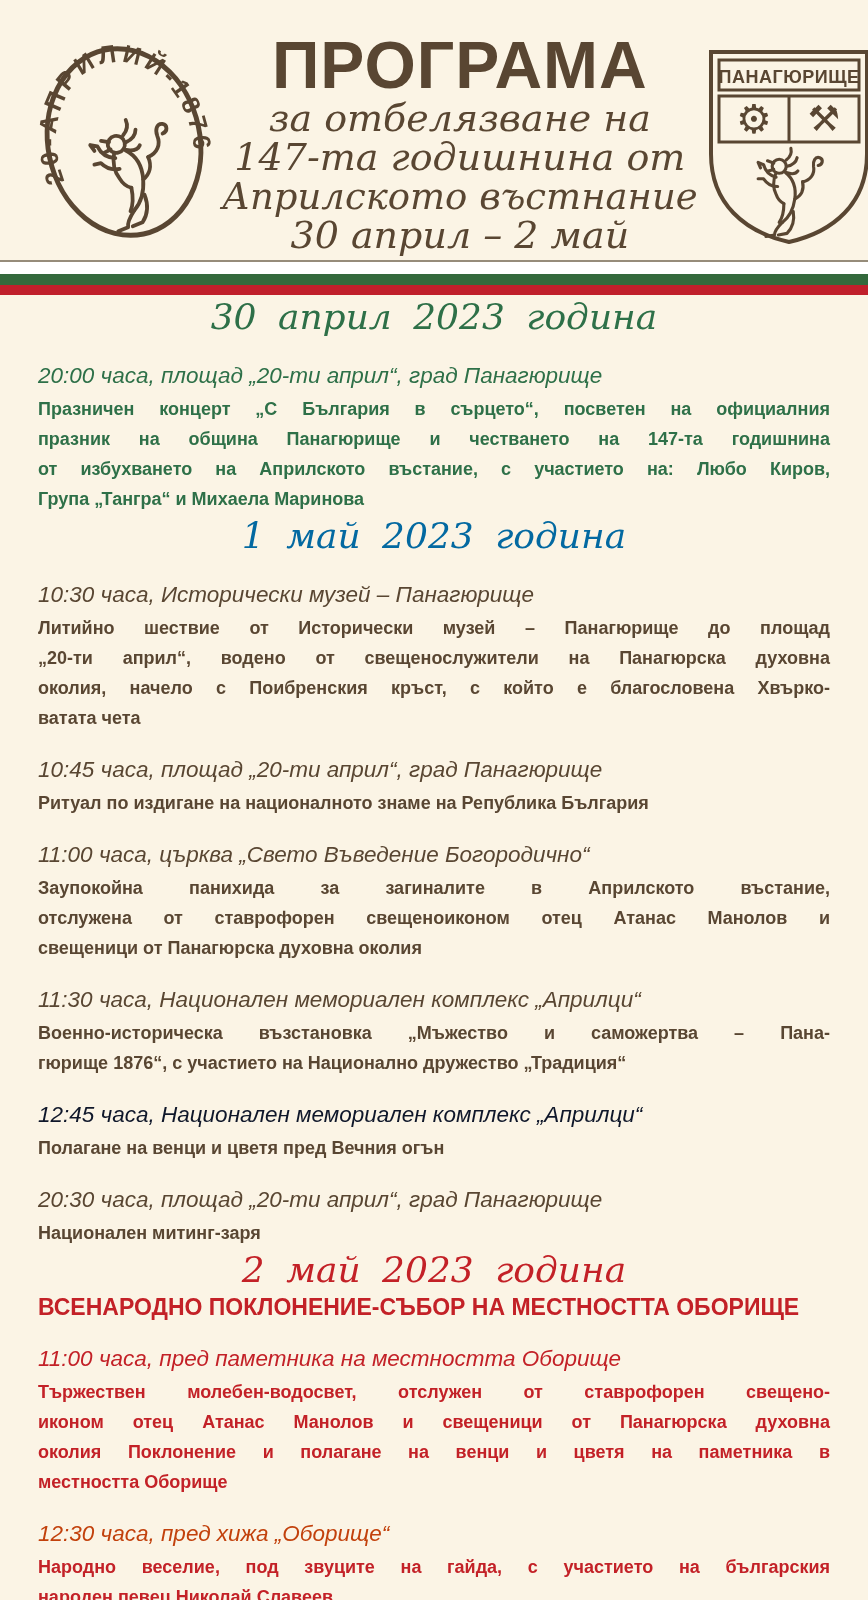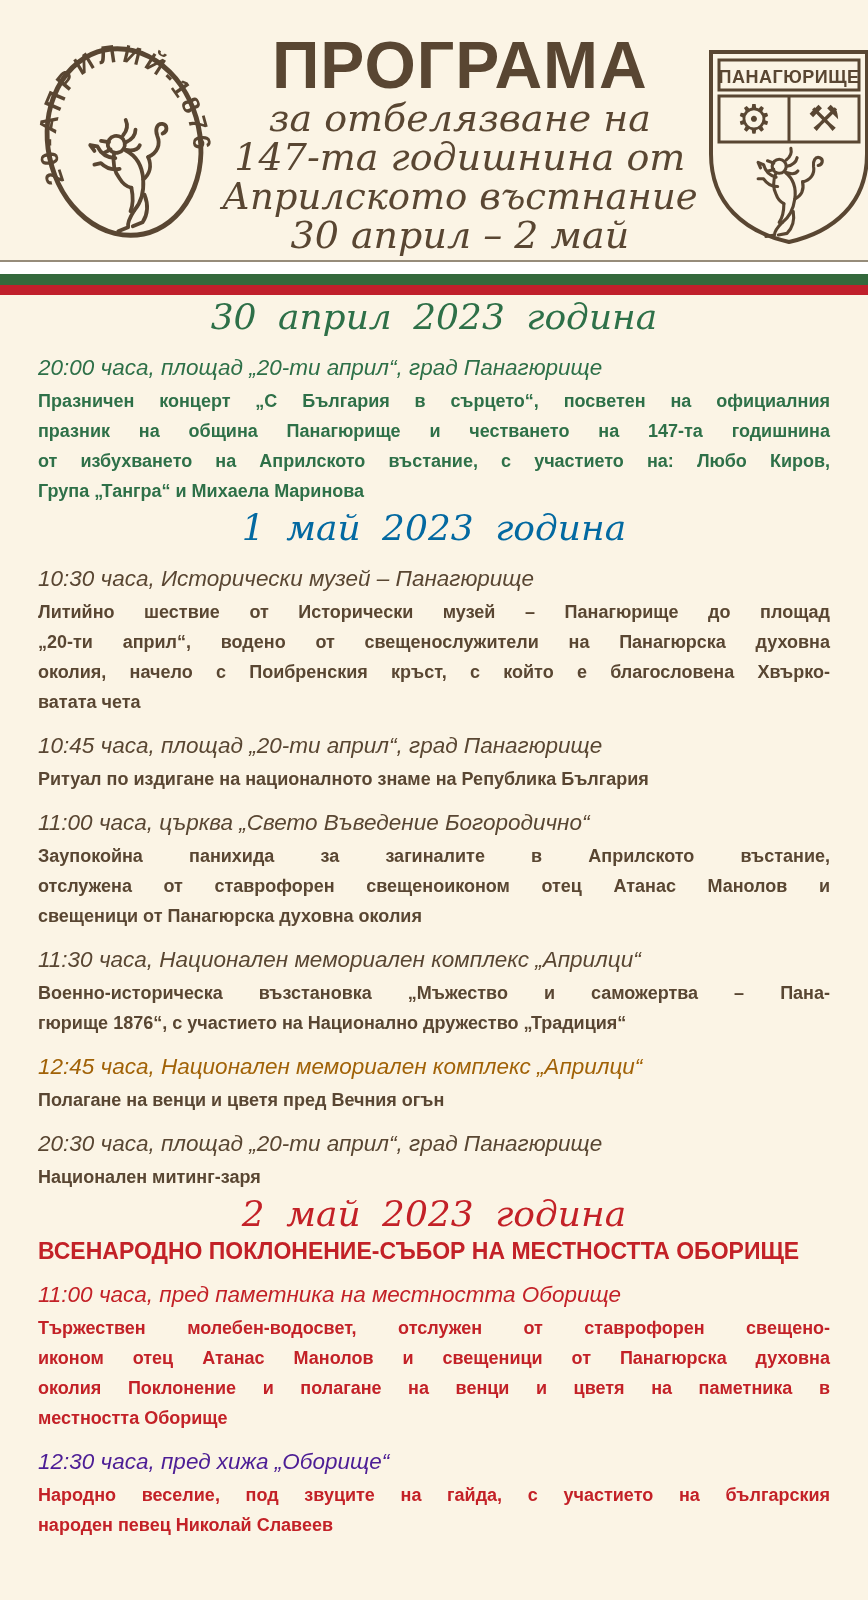--- a/index.html
+++ b/index.html
@@ -33,21 +33,21 @@
   
   main{padding:0 38px;}
   .section-heading{
     font-family:"DejaVu Serif",serif;font-style:italic;
     font-size:36px;line-height:1.22;text-align:center;
     word-spacing:10px;
   }
   .subheading{
     font-weight:bold;font-size:23px;line-height:30px;
   }
-  .event{margin-top:14px;}
+  .event{margin-top:22px;}
   .time-line{
     font-style:italic;font-size:22.5px;line-height:30px;
   }
   .desc{margin-top:3px;font-weight:bold;font-size:18px;}
   .desc-line{line-height:30px;text-align:justify;text-align-last:justify;}
   .desc-line.last{text-align-last:left;}
 
   svg text{font-family:"Liberation Sans",sans-serif;}
   .hidden-defs{position:absolute;width:0;height:0;overflow:hidden;}
 </style>
@@ -161,21 +161,21 @@
           </div>
         </div>
         <div class="event">
           <div class="time-line" style="color: rgb(89, 70, 50);">11:30 часа, Национален мемориален комплекс „Априлци“</div>
           <div class="desc" style="color: rgb(89, 70, 50);">
             <div class="desc-line">Военно-историческа възстановка „Мъжество и саможертва – Пана-</div>
             <div class="desc-line last">гюрище 1876“, с участието на Национално дружество „Традиция“</div>
           </div>
         </div>
         <div class="event">
-          <div class="time-line" style="color: #a16207;">12:45 часа, Национален мемориален комплекс „Априлци“</div>
+          <div class="time-line" style="color: #0f172a;">12:45 часа, Национален мемориален комплекс „Априлци“</div>
           <div class="desc" style="color: rgb(89, 70, 50);">
             <div class="desc-line last">Полагане на венци и цветя пред Вечния огън</div>
           </div>
         </div>
         <div class="event">
           <div class="time-line" style="color: rgb(89, 70, 50);">20:30 часа, площад „20-ти април“, град Панагюрище</div>
           <div class="desc" style="color: rgb(89, 70, 50);">
             <div class="desc-line last">Национален митинг-заря</div>
           </div>
         </div>
@@ -186,21 +186,21 @@
         <div class="event">
           <div class="time-line" style="color: rgb(195, 33, 39);">11:00 часа, пред паметника на местността Оборище</div>
           <div class="desc" style="color: rgb(195, 33, 39);">
             <div class="desc-line">Тържествен молебен-водосвет, отслужен от ставрофорен свещено-</div>
             <div class="desc-line">иконом отец Атанас Манолов и свещеници от Панагюрска духовна</div>
             <div class="desc-line">околия Поклонение и полагане на венци и  цветя на паметника в</div>
             <div class="desc-line last">местността Оборище</div>
           </div>
         </div>
         <div class="event">
-          <div class="time-line" style="color: #4c1d95;">12:30 часа, пред хижа „Оборище“</div>
+          <div class="time-line" style="color: #c2410c;">12:30 часа, пред хижа „Оборище“</div>
           <div class="desc" style="color: rgb(195, 33, 39);">
             <div class="desc-line">Народно веселие, под звуците на гайда, с участието на българския</div>
             <div class="desc-line last">народен певец Николай Славеев</div>
           </div>
         </div>
       </section>
     </main>
 
 </div>
 

